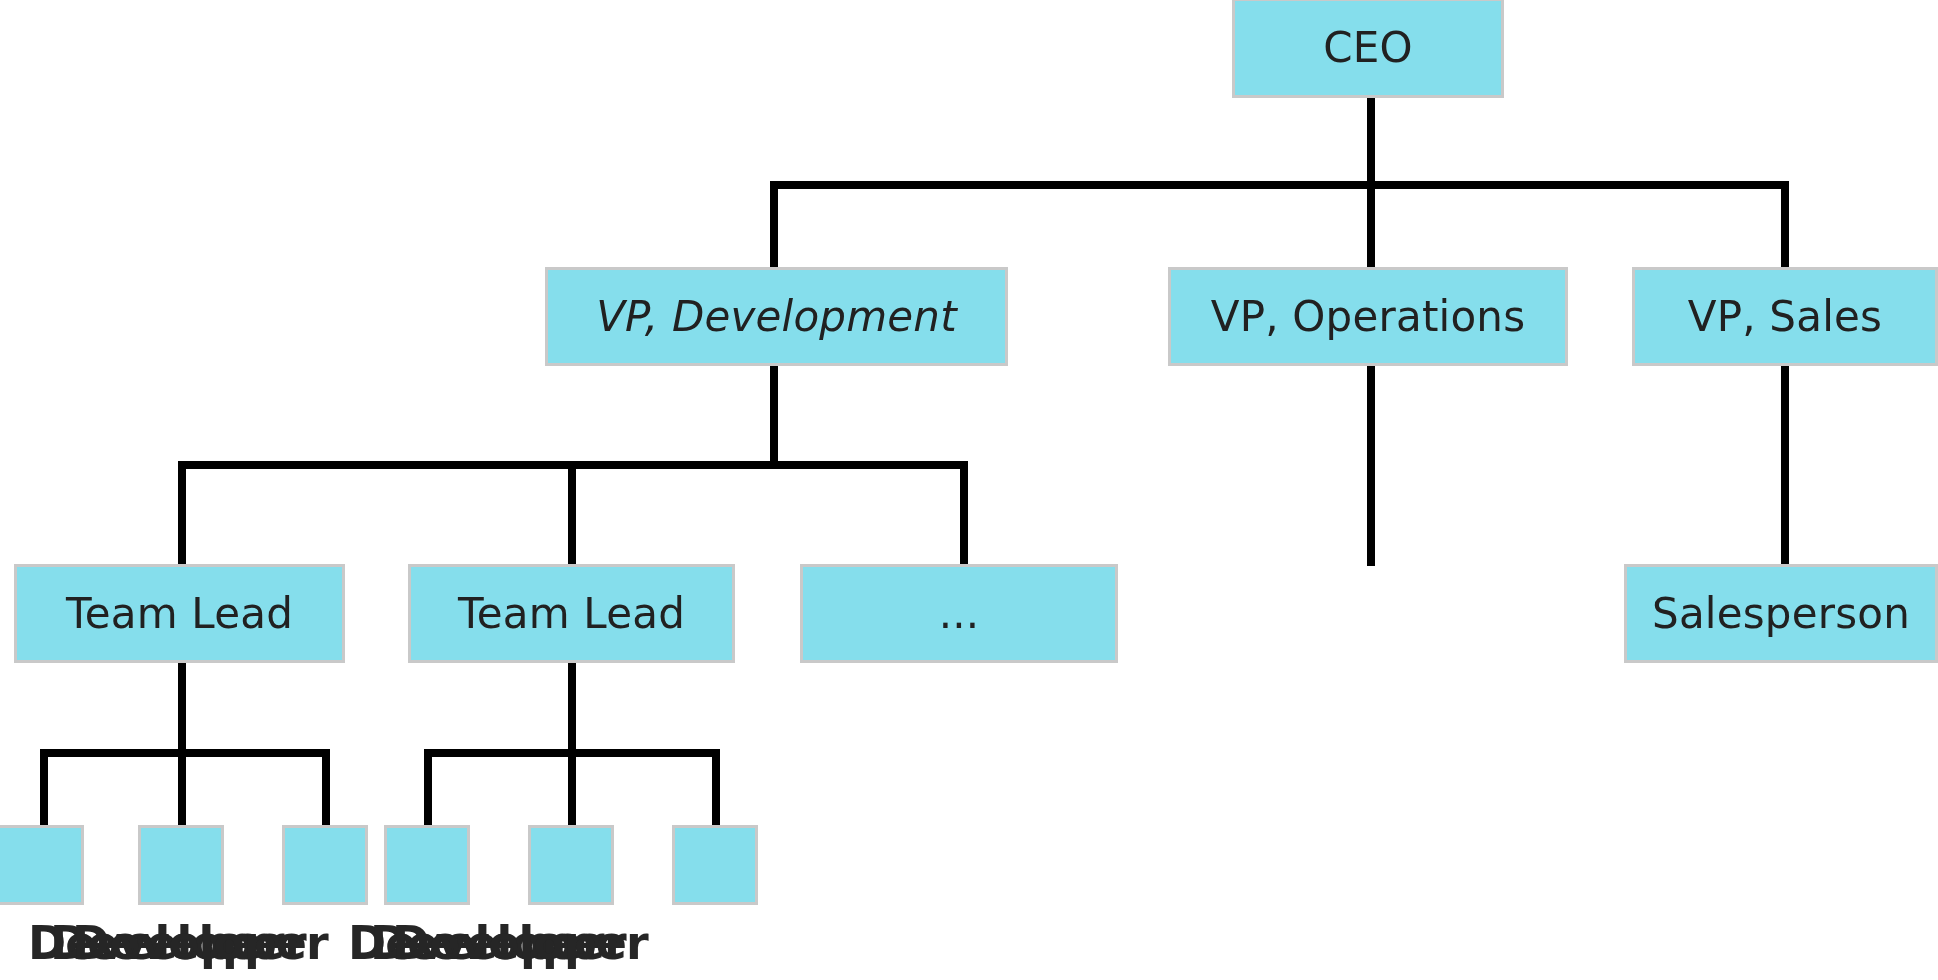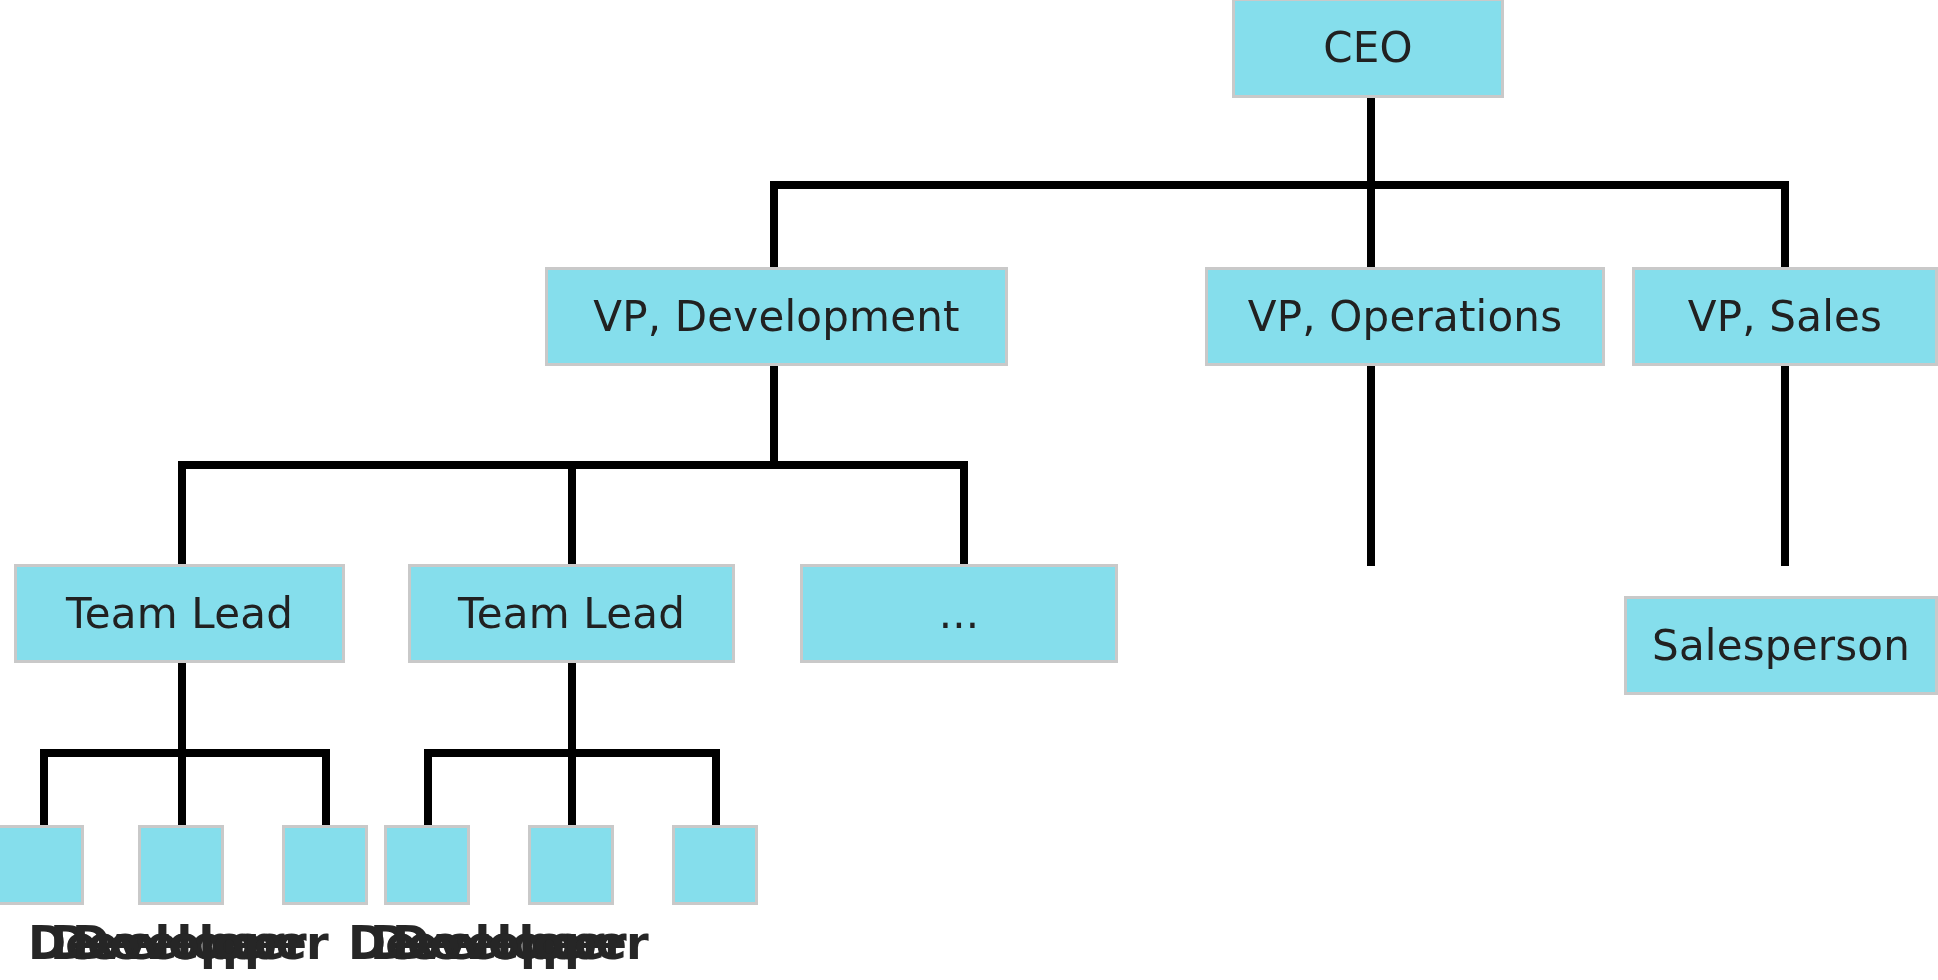--- a/index.html
+++ b/index.html
@@ -100,46 +100,46 @@
   <div class="edge-v" style="left:568px; top:663px; height:92px;"></div>
   <div class="edge-h" style="left:424px; top:749px; width:296px;"></div>
   <div class="edge-v" style="left:424px; top:749px; height:80px;"></div>
   <div class="edge-v" style="left:568px; top:749px; height:80px;"></div>
   <div class="edge-v" style="left:712px; top:749px; height:80px;"></div>
 
   <div class="node" style="left:1232px; top:-2px; width:272px; height:100px;">
     <span class="nlabel">CEO</span>
   </div>
 
-  <div class="node" style="left:545px; top:267px; width:463px; height:99px;">
+  <div class="node" style="left:545px; top:267px; width:463px; height:99px;font-style:italic;">
     <span class="nlabel">VP, Development</span>
   </div>
 
-  <div class="node" style="left:1168px; top:267px; width:400px; height:99px;margin-left:37px;">
+  <div class="node" style="left:1168px; top:267px; width:400px; height:99px;">
     <span class="nlabel">VP, Operations</span>
   </div>
 
   <div class="node" style="left:1632px; top:267px; width:306px; height:99px;">
     <span class="nlabel">VP, Sales</span>
   </div>
 
   <div class="node" style="left:14px; top:564px; width:331px; height:99px;">
     <span class="nlabel">Team Lead</span>
   </div>
 
   <div class="node" style="left:408px; top:564px; width:327px; height:99px;">
     <span class="nlabel">Team Lead</span>
   </div>
 
   <div class="node" style="left:800px; top:564px; width:318px; height:99px;">
     <span class="nlabel">...</span>
   </div>
 
 
-  <div class="node" style="left:1624px; top:564px; width:314px; height:99px;margin-top:32px;">
+  <div class="node" style="left:1624px; top:564px; width:314px; height:99px;">
     <span class="nlabel">Salesperson</span>
   </div>
 
   <div class="node small" style="left:-4px; top:825px; width:88px; height:80px;">
     <span class="nlabel"></span>
   </div>
   <div class="node small" style="left:138px; top:825px; width:86px; height:80px;">
     <span class="nlabel"></span>
   </div>
   <div class="node small" style="left:282px; top:825px; width:86px; height:80px;">

